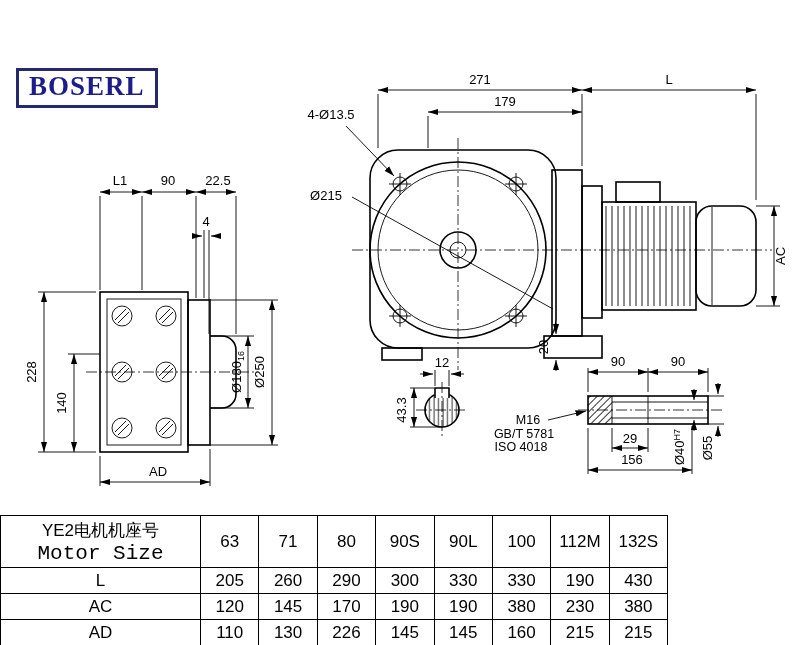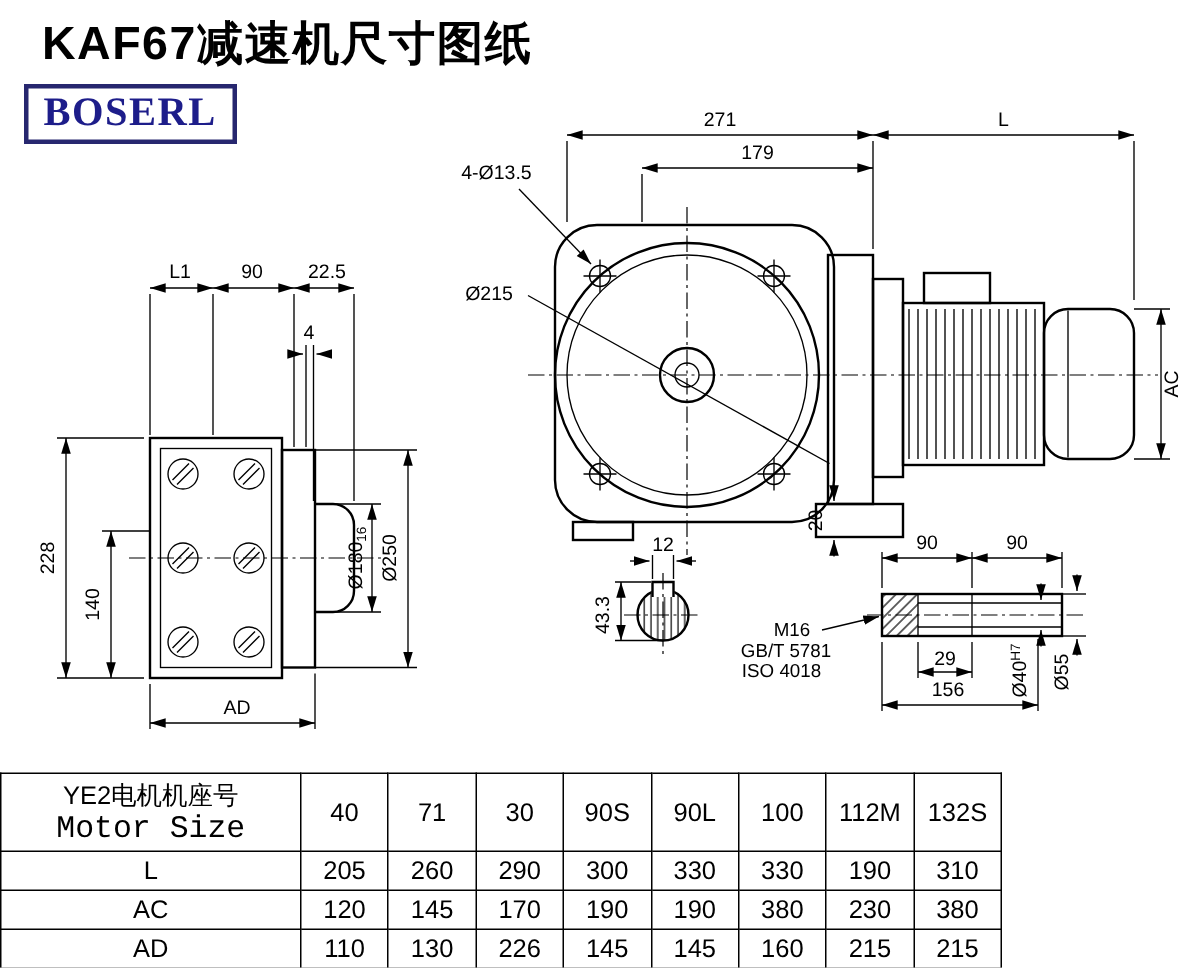--- a/index.html
+++ b/index.html
@@ -1,19 +1,19 @@
 <!DOCTYPE html>
 <html><head>
 <meta charset="utf-8">
 <style>
   *{box-sizing:border-box}
   body{margin:0;background:#fff}
   #page{position:relative;width:800px;height:645px;background:#fff;overflow:hidden;font-family:"Liberation Sans",sans-serif;color:#000}
   #title{position:absolute;left:28px;top:8px;font-size:31px;font-weight:bold;letter-spacing:1px;white-space:nowrap}
-  #logo{position:absolute;left:16px;top:56px;border:3px solid #27276f;padding:0 10px 3px;background:#fff}
+  #logo{position:absolute;left:16px;top:68px;border:3px solid #27276f;padding:0 10px 3px;background:#fff}
   #logo span{font-family:"Liberation Serif",serif;font-weight:bold;font-size:27px;color:#1d1d8a;letter-spacing:1px}
   svg#draw{position:absolute;left:0;top:0}
   .ol{fill:none;stroke:#000;stroke-width:1.6}
   .olf{stroke:#000;stroke-width:1.6}
   .tl{fill:none;stroke:#000;stroke-width:0.9}
   .dim{fill:none;stroke:#000;stroke-width:0.9}
   .cl{fill:none;stroke:#000;stroke-width:0.8;stroke-dasharray:11 3 2 3}
   text.d{font:13px "Liberation Sans",sans-serif;fill:#000;text-anchor:middle}
   text.s{font:12.5px "Liberation Sans",sans-serif;fill:#000;text-anchor:middle}
   #tbl{position:absolute;left:0;top:515px;width:668px;border-collapse:collapse;table-layout:fixed;text-align:center;font-size:17px}
@@ -21,21 +21,20 @@
   #tbl .c0{width:200px}
   #tbl tr{height:26px}
   #tbl tr.hdr{height:52px}
   .mono{font-family:"Liberation Mono",monospace;font-size:21px}
 </style>
 </head>
 <body>
 
 <div id="page">
 
-  <div id="title">KAF67减速机尺寸图纸</div>
   <div id="logo">
     <span>BOSERL</span>
   </div>
 
   <svg id="draw" width="800" height="515" viewBox="0 0 800 515">
     <defs>
       <marker id="ar" viewBox="0 0 10 7" refX="9.5" refY="3.5" markerWidth="11" markerHeight="8" orient="auto-start-reverse" markerUnits="userSpaceOnUse">
         <path d="M0,0.6 L9.5,3.5 L0,6.4 Z" fill="#000"></path>
       </marker>
       <pattern id="hd" width="5" height="5" patternUnits="userSpaceOnUse" patternTransform="rotate(45)">
@@ -226,39 +225,39 @@
     </g>
   </svg>
 
   <table id="tbl">
     <tbody>
         <tr class="hdr">
       <th class="c0">
         <div>YE2电机机座号</div>
         <div class="mono">Motor Size</div>
       </th>
-      <th>40</th>
+      <th>63</th>
       <th>71</th>
-      <th>30</th>
+      <th>80</th>
       <th>90S</th>
       <th>90L</th>
       <th>100</th>
       <th>112M</th>
       <th>132S</th>
     </tr>
     <tr>
       <td class="c0">L</td>
       <td>205</td>
       <td>260</td>
       <td>290</td>
       <td>300</td>
       <td>330</td>
       <td>330</td>
       <td>190</td>
-      <td>310</td>
+      <td>430</td>
     </tr>
     <tr>
       <td class="c0">AC</td>
       <td>120</td>
       <td>145</td>
       <td>170</td>
       <td>190</td>
       <td>190</td>
       <td>380</td>
       <td>230</td>

